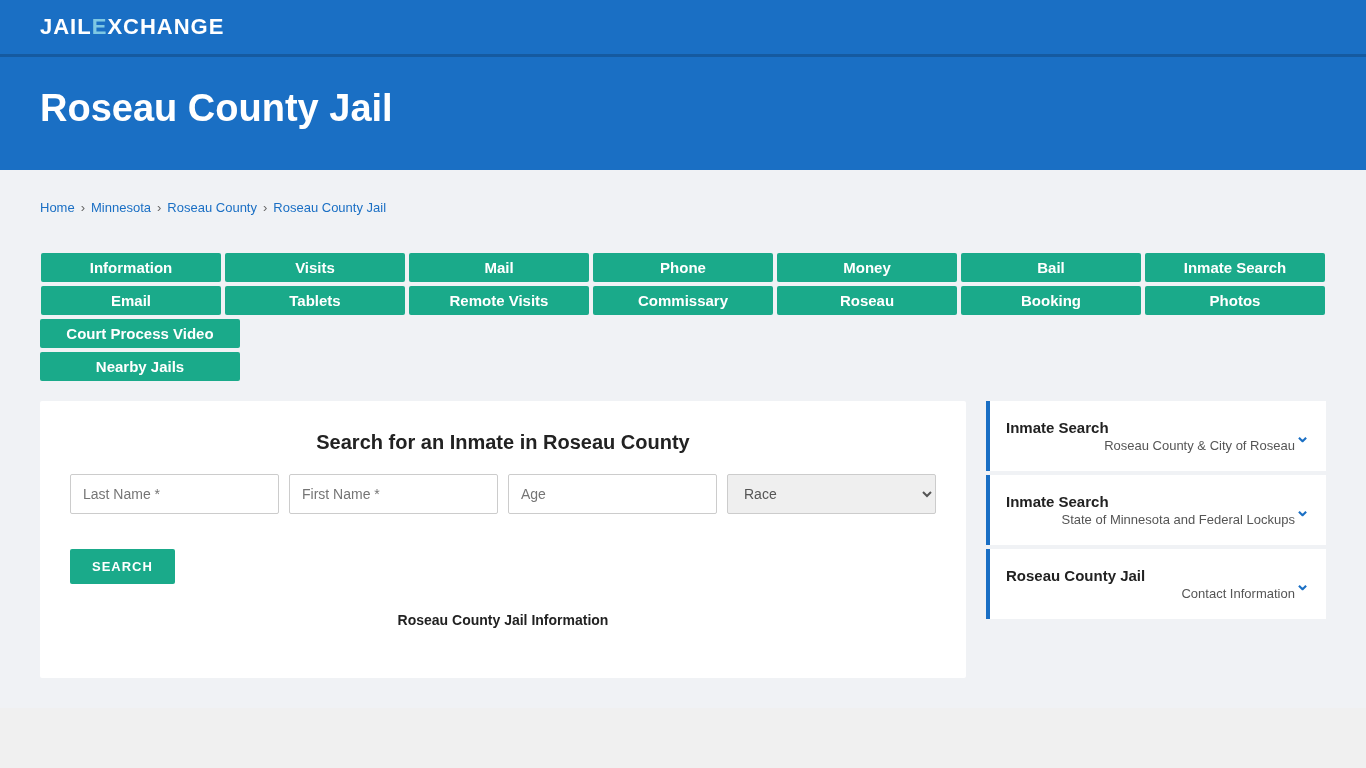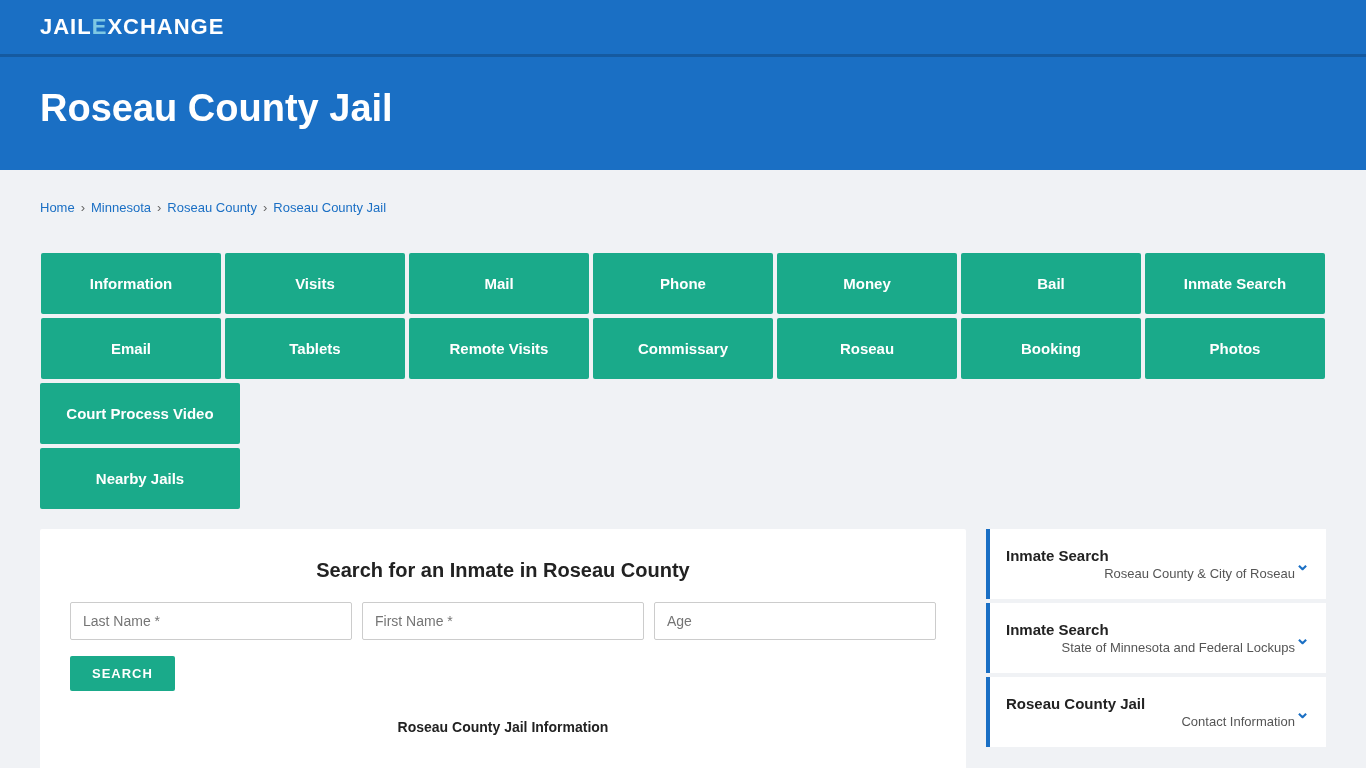--- a/index.html
+++ b/index.html
@@ -65,21 +65,21 @@
       margin-bottom: 24px;
       padding: 10px 0;
     }
     .breadcrumb a { color: #1a6fc4; text-decoration: none; }
     .breadcrumb span { color: #666; }
     .grid-btn {
       background: #1aaa8a;
       color: #fff;
       font-size: 15px;
       font-weight: 600;
-      padding: 22px 10px;
+      padding: 6px 10px;
       border: none;
       cursor: pointer;
       flex: 1;
       min-width: 140px;
       max-width: 180px;
       text-align: center;
       border-radius: 2px;
     }
     .grid-row {
       display: flex;
@@ -145,20 +145,21 @@
       background: #1aaa8a;
       color: #fff;
       border: none;
       padding: 10px 22px;
       font-size: 13px;
       font-weight: 700;
       cursor: pointer;
       letter-spacing: 1px;
       border-radius: 2px;
       text-transform: uppercase;
+      margin-top: 19px;
     }
 
     .info-section h2 {
       font-size: 14px;
       font-weight: 800;
       color: #222;
       margin-top: 28px;
     }
 
     
@@ -245,20 +246,23 @@
     </div>
 
   <div class="main-layout">
 
     <div class="search-panel">
       <h2>Search for an Inmate in Roseau County</h2>
       <div class="search-form">
         <input type="text" placeholder="Last Name *" style="">
         <input type="text" placeholder="First Name *" style="">
         <input type="text" placeholder="Age" style="">
+        <select>
+          <option>Race</option>
+        </select>
       </div>
       <button class="search-btn">SEARCH</button>
       <div class="info-section">
         <h2>Roseau County Jail Information</h2>
       </div>
     </div>
 
     <div class="sidebar">
       <div id="sidebar-items">
           <div class="sidebar-item">

